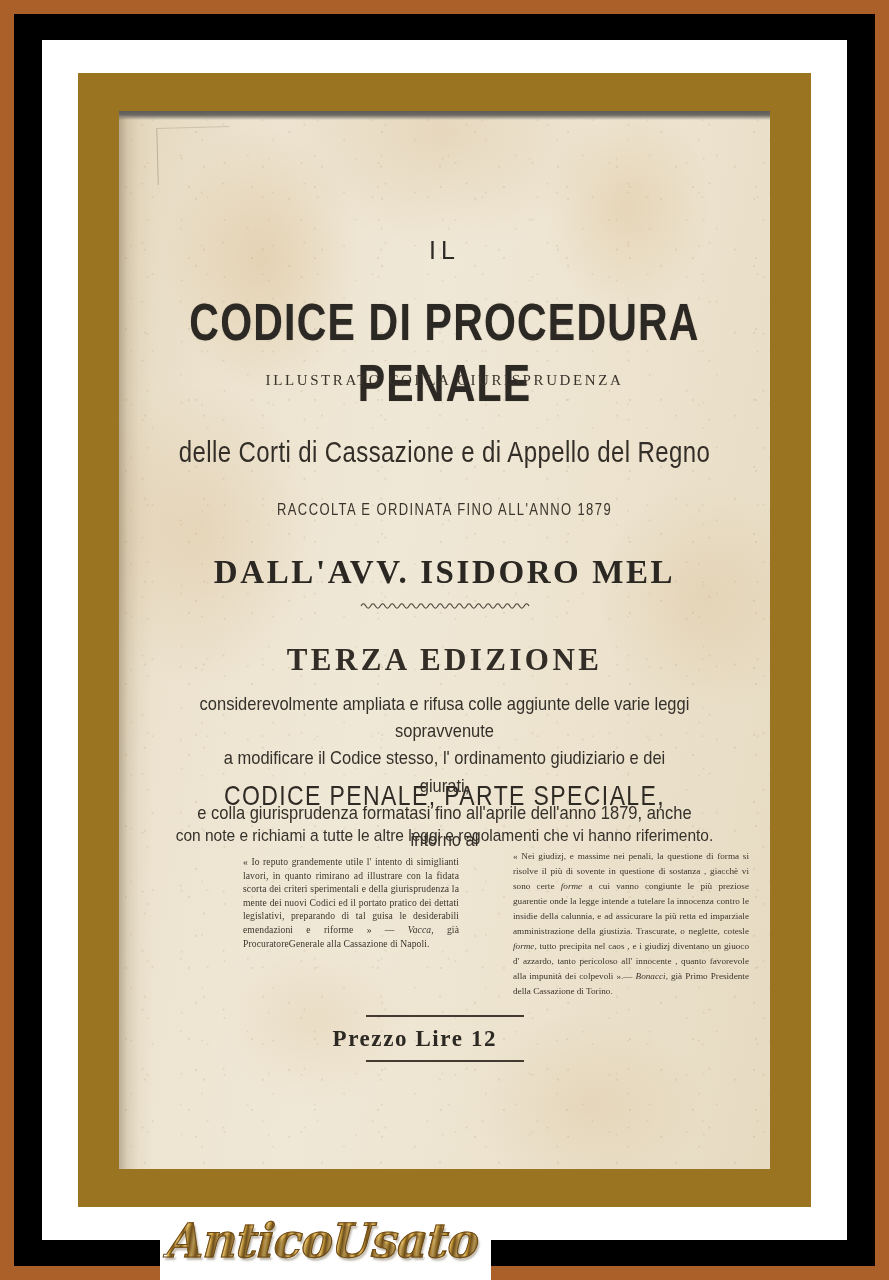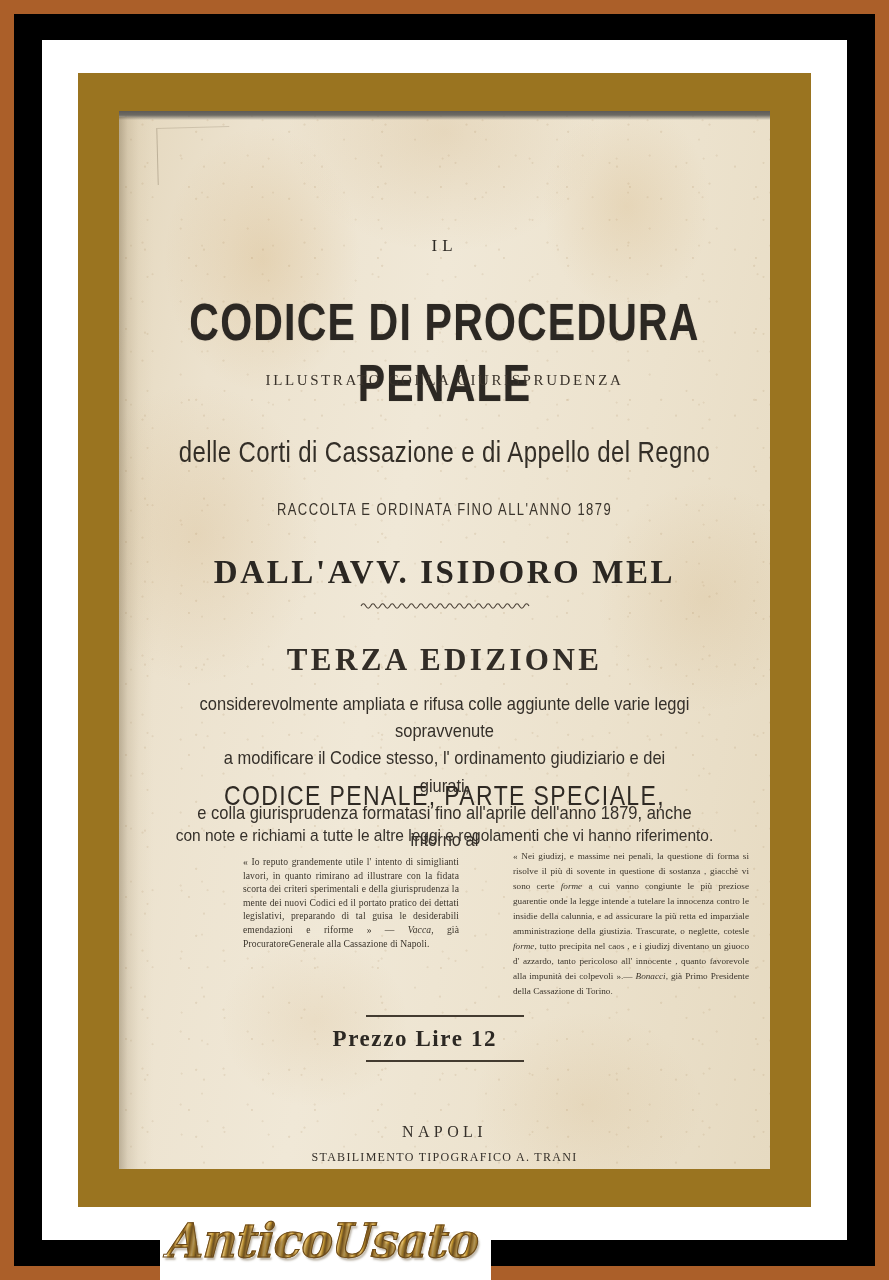--- a/index.html
+++ b/index.html
@@ -98,23 +98,23 @@
   
   .tblock {
     position: absolute;
     left: 0; right: 0;
     text-align: center;
     color: #2e2a25;
   }
 
   #line-il {
     top: 125px;
-    font-size: 17px;
+    font-size: 25px;
     letter-spacing: 5px;
-    font-family: Liberation Serif, serif;
+    font-family: Liberation Sans, sans-serif;
   }
   #main-title {
     top: 182px;
     font-size: 41px;
     font-weight: bold;
     letter-spacing: 1.2px;
     font-family: "Liberation Sans Narrow", "Liberation Sans", sans-serif;
     transform: scaleY(1.28);
     transform-origin: center top;
     color: #2c2823;
@@ -353,25 +353,20 @@
             </div>
 
           </div>
 
           <div id="price-wrap">
             <div id="price-rule-top"></div>
             <div id="price-label">Prezzo Lire 12</div>
             <div id="price-rule-bottom"></div>
           </div>
 
-          <div id="imprint">
-            <div id="imp-city">NAPOLI</div>
-            <div id="imp-printer">STABILIMENTO TIPOGRAFICO A. TRANI</div>
-
-          </div>
 
         </div>
 
       </div>
     </div>
   </div>
 </div>
 
 <div id="watermark">
   <div id="watermark-text">AnticoUsato</div>

